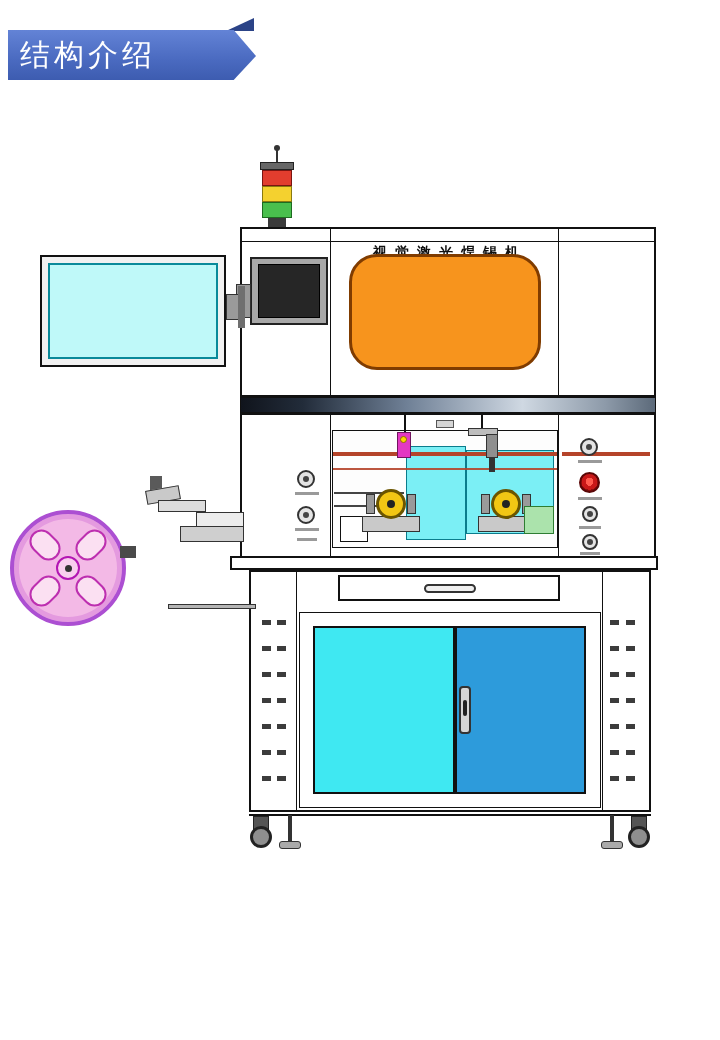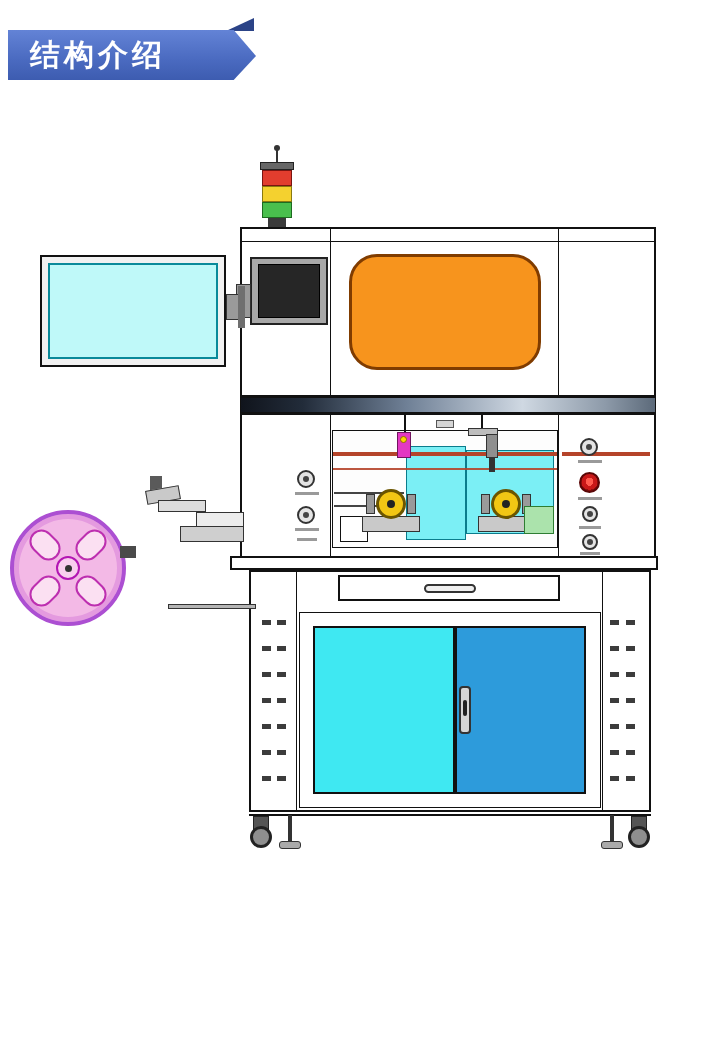--- a/index.html
+++ b/index.html
@@ -13,22 +13,22 @@
   .knob::after{content:"";position:absolute;left:50%;top:50%;width:6px;height:6px;
                margin:-3px 0 0 -3px;border-radius:50%;background:#444;}
   .motor{border-radius:50%;background:#F2C614;border:3px solid #6b5500;}
   .motor::after{content:"";position:absolute;left:50%;top:50%;width:8px;height:8px;
                 margin:-4px 0 0 -4px;border-radius:50%;background:#222;}
   .dash{background:#9a9a9a;height:3px;}
   .vents{background-image:repeating-linear-gradient(180deg,#3c3c3c 0 5px,transparent 5px 26px);}
   .graycap{background:#9a9a9a;border:1px solid #333;}
   #banner{background:linear-gradient(180deg,#6383d6 0%,#4a6ac0 60%,#3d5cb0 100%);
           clip-path:polygon(0 0,91% 0,100% 52%,91% 100%,0 100%);
-          color:#fff;font-family:"Liberation Serif",serif;font-weight:700;
-          font-size:30px;line-height:50px;padding-left:22px;letter-spacing:4px;}
+          color:#fff;font-family:"Liberation Serif",serif;font-weight:400;
+          font-size:30px;line-height:50px;padding-left:12px;letter-spacing:4px;}
   #banner-fold{background:#2b4387;clip-path:polygon(100% 0,100% 100%,0 100%);}
   #nameplate{font-family:"Liberation Serif",serif;font-weight:700;font-size:14px;
              letter-spacing:8px;color:#111;text-align:center;line-height:16px;}
   #band{background:linear-gradient(90deg,#10141c 0%,#222c3a 15%,#6f8096 40%,
         #cfd8e2 68%,#8d9aa9 88%,#5c6a7a 100%);border:1px solid #111;}
   #estop{border-radius:50%;border:2px solid #5a0606;
          background:radial-gradient(circle at 50% 45%,#ff5a4e 0 4px,#c81818 4px 8px,#8e0e0e 8px);}
   .slot{border-radius:12px;background:#FBE0F2;border:2px solid #BD2FB0;}
 </style>
 </head>
@@ -46,20 +46,21 @@
   <div class="abs" style="left:260px;top:162px;width:34px;height:8px;background:#666;border:1px solid #222;"></div>
   <div class="abs" style="left:262px;top:170px;width:30px;height:16px;background:#E23D2E;border:1px solid #7a1410;"></div>
   <div class="abs" style="left:262px;top:186px;width:30px;height:16px;background:#F4D12F;border:1px solid #8a7a10;"></div>
   <div class="abs" style="left:262px;top:202px;width:30px;height:16px;background:#49BF4D;border:1px solid #1d6b20;"></div>
   <div class="abs" style="left:268px;top:218px;width:18px;height:9px;background:#3a3a3a;"></div>
 
   <div class="abs frame" style="left:240px;top:227px;width:416px;height:170px;"></div>
   <div class="abs ln" style="left:240px;top:241px;width:416px;height:1px;"></div>
   <div class="abs ln" style="left:330px;top:227px;width:1px;height:170px;"></div>
   <div class="abs ln" style="left:558px;top:227px;width:1px;height:170px;"></div>
+  <div id="nameplate" class="abs" style="left:336px;top:245px;width:228px;height:16px;">视觉激光焊锡机</div>
 
   <div class="abs" style="left:250px;top:257px;width:78px;height:68px;background:#a8a8a8;border:2px solid #222;"></div>
   <div class="abs" style="left:258px;top:264px;width:62px;height:54px;background:#262626;border:1px solid #000;"></div>
   <div class="abs graycap" style="left:236px;top:284px;width:15px;height:34px;"></div>
 
   <div class="abs" style="left:349px;top:254px;width:192px;height:116px;background:#F7941D;border:3px solid #803c00;border-radius:28px;"></div>
 
   <div id="band" class="abs" style="left:240px;top:397px;width:416px;height:16px;"></div>
 
   <div class="abs frame" style="left:240px;top:413px;width:416px;height:145px;"></div>

